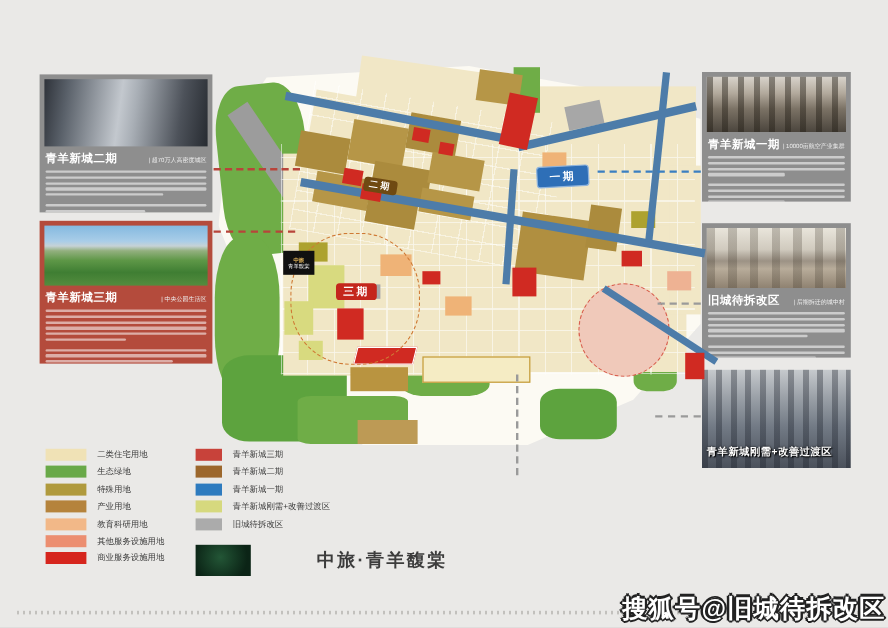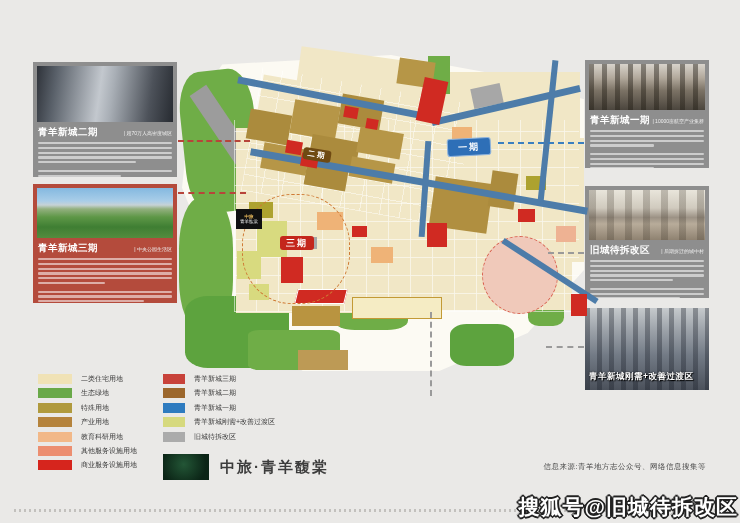--- a/index.html
+++ b/index.html
@@ -40,21 +40,21 @@
   .marker{position:absolute;left:236px;top:209px;width:26px;height:20px;background:#101010;z-index:210;
           display:flex;flex-direction:column;align-items:center;justify-content:center;line-height:1.2;}
   .marker .m1{font-size:4.5px;color:#f0c060;font-weight:bold;}
   .marker .m2{font-size:4.5px;color:#fff;}
   
   .legend-col{position:absolute;display:flex;flex-direction:column;gap:4.4px;}
   .legend-row{display:flex;align-items:center;height:10px;}
   .legend-swatch{height:10px;flex:none;}
   .legend-label{margin-left:9px;font-size:7px;color:#3a3a3a;white-space:nowrap;}
   
-  .logo-row{position:absolute;left:163px;top:454px;display:flex;align-items:center;}
+  .logo-row{position:absolute;left:163px;top:454px;display:flex;align-items:center;gap:44px;}
   .logo-img{width:46px;height:26px;background:radial-gradient(circle at 45% 40%,#235636,#0b2416 75%);}
   .logo-text{margin-left:11px;font-size:15px;font-weight:bold;color:#3c3c3c;letter-spacing:2px;}
   .source-text{position:absolute;right:34px;top:462px;font-size:7.5px;color:#4a4a4a;letter-spacing:.5px;}
   .watermark{position:absolute;right:2px;bottom:2px;font-size:21px;font-weight:bold;color:#fff;letter-spacing:1px;z-index:300;
      text-shadow:-2px 0 #222,2px 0 #222,0 -2px #222,0 2px #222,-1px -1px #222,1px 1px #222,-1px 1px #222,1px -1px #222;}
   .microtext{position:absolute;left:14px;right:14px;bottom:11px;height:3px;opacity:.75;
      background:repeating-linear-gradient(90deg,#b5b3af 0 2px,rgba(0,0,0,0) 2px 5px);}
 </style>
 </head>
 <body>
@@ -272,17 +272,16 @@
         <div class="legend-swatch" style="width: 22px; background: rgb(171, 171, 171);"></div>
         <span class="legend-label">旧城待拆改区</span>
       </div>
     </div>
 
   <div class="logo-row">
     <div class="logo-img"></div>
     <span class="logo-text">中旅·青羊馥棠</span>
   </div>
 
-  <div class="source-text">信息来源:青羊地方志公众号、网络信息搜集等</div>
   <div class="microtext"></div>
   <div class="watermark">搜狐号@旧城待拆改区</div>
 
 </div>
 
 </body></html>

